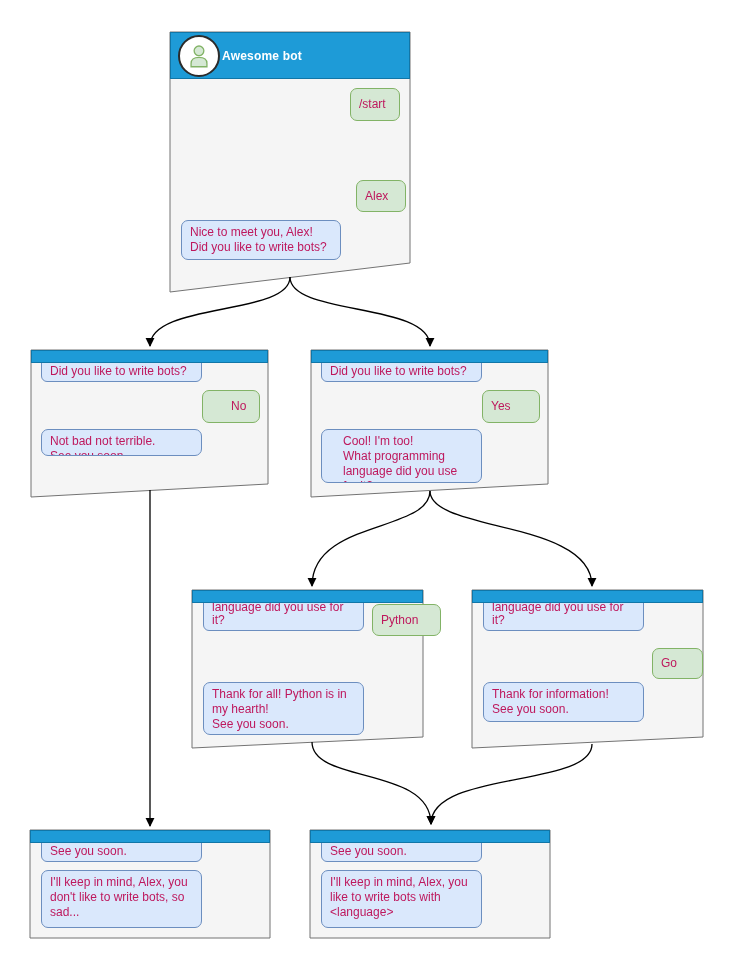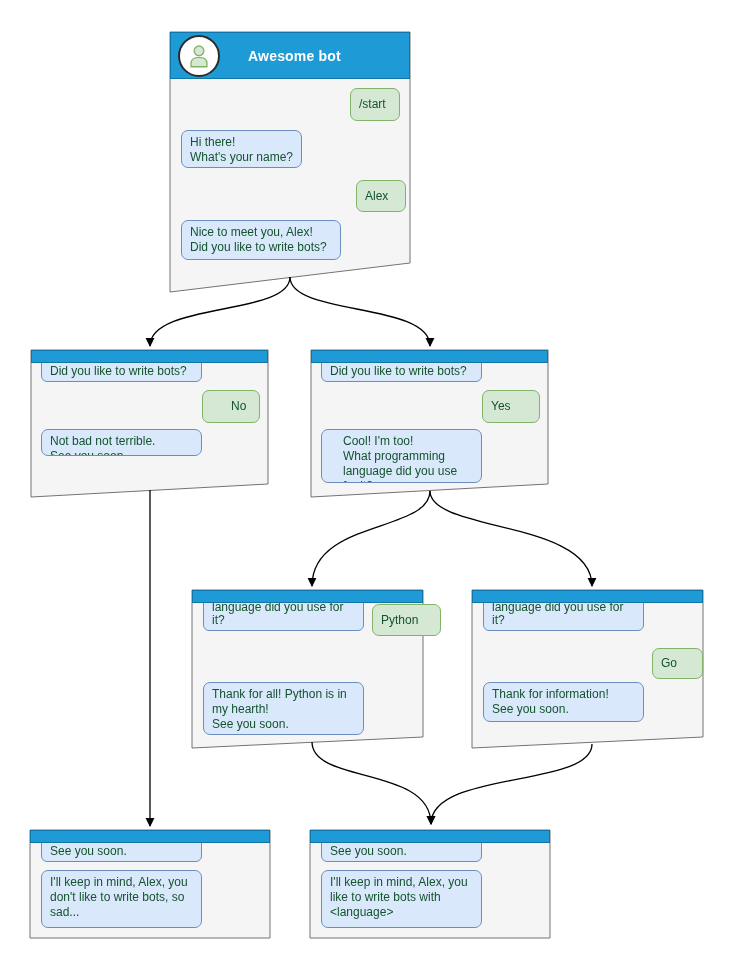--- a/index.html
+++ b/index.html
@@ -15,25 +15,25 @@
   .hdr {
     position:absolute; box-sizing:border-box; z-index:3;
     background:#1e9bd7; border:1px solid #1176a7;
   }
   .hdr-big { display:flex; align-items:center; padding-left:7px; }
   .avatar {
     box-sizing:border-box; width:42px; height:42px; border-radius:50%;
     background:#ffffff; border:2px solid #2b2b2b; flex:0 0 auto;
     display:flex; align-items:center; justify-content:center;
   }
-  .title { color:#ffffff; font-weight:bold; font-size:14px; margin-left:28px; letter-spacing:.2px; }
+  .title { color:#ffffff; font-weight:bold; font-size:12px; margin-left:2px; letter-spacing:.2px; }
 
   .bubble {
     position:absolute; box-sizing:border-box; z-index:2;
-    border-radius:7px; font-size:12px; line-height:15px; color:#14532d;
+    border-radius:7px; font-size:12px; line-height:15px; color:#be185d;
     padding:4px 8px; white-space:pre-line; overflow:hidden;
   }
   .bot  { background:#dae8fc; border:1px solid #6c8ebf; }
   .user { background:#d5e8d4; border:1px solid #82b366; display:flex; align-items:center; }
   .tucked { display:flex; align-items:flex-end; padding-bottom:3px; line-height:13px; border-radius:6px; }
 </style>
 </head>
 <body>
 
 <div class="canvas">
@@ -65,22 +65,20 @@
   <div class="hdr hdr-big" style="left:170px; top:32px; width:240px; height:47px;">
     <div class="avatar">
       <svg width="28" height="28" viewBox="0 0 30 30">
         <circle cx="15" cy="9.5" r="5.2" fill="#d5e8d4" stroke="#82b366" stroke-width="1.4"></circle>
         <path d="M6.5,26.5 L6.5,23 Q6.5,16.5 15,16.5 Q23.5,16.5 23.5,23 L23.5,26.5 Z" fill="#d5e8d4" stroke="#82b366" stroke-width="1.4"></path>
       </svg>
     </div>
     <span class="title">Awesome bot</span>
   </div>
   <div class="bubble user" style="left:350px; top:88px; width:50px; height:33px;">/start</div>
-  <div class="bubble bot" style="left:181px; top:130px; width:121px; height:38px;">Hi there!
-What's your name?</div>
   <div class="bubble user" style="left:356px; top:180px; width:50px; height:32px;">Alex</div>
   <div class="bubble bot" style="left:181px; top:220px; width:160px; height:40px;">Nice to meet you, Alex!
 Did you like to write bots?</div>
 
   <div class="hdr" style="left:31px; top:350px; width:237px; height:13px;"></div>
   <div class="bubble bot tucked" style="left:41px; top:354px; width:161px; height:28px;">Did you like to write bots?</div>
   <div class="bubble user" style="left:202px; top:390px; width:58px; height:33px;padding-left:28px;">No</div>
   <div class="bubble bot" style="left:41px; top:429px; width:161px; height:27px;">Not bad not terrible.
 See you soon.</div>
 

